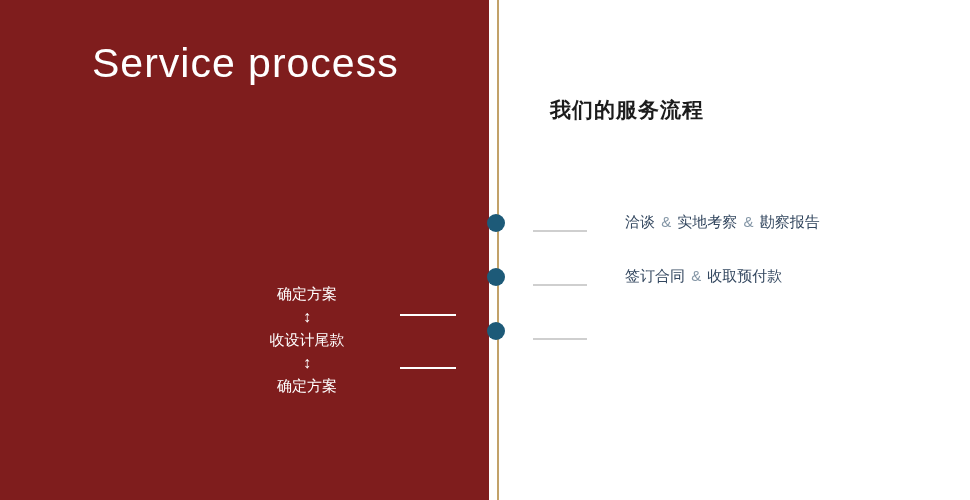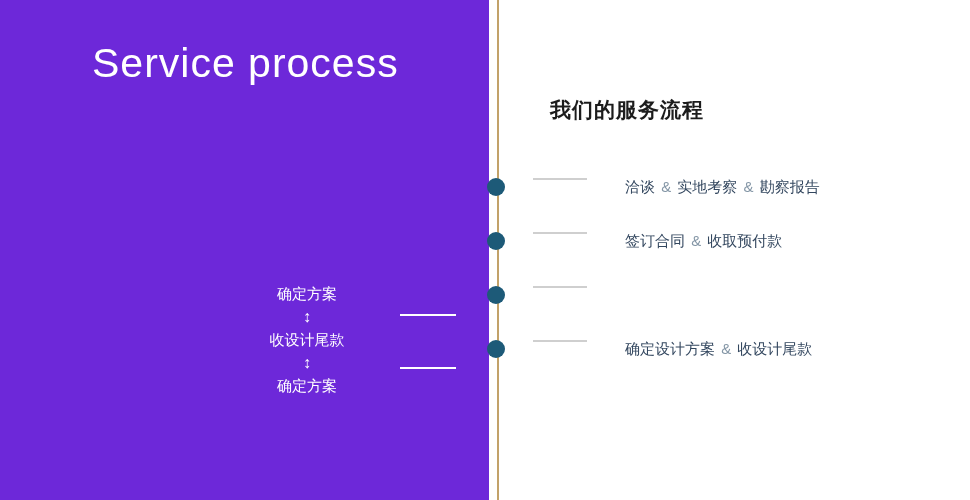--- a/index.html
+++ b/index.html
@@ -9,21 +9,21 @@
     position: relative;
     background: #ffffff;
     overflow: hidden;
     font-family: "Liberation Sans", "DejaVu Sans", sans-serif;
   }
 
   
   .panel {
     position: absolute; left: 0; top: 0;
     width: 489px; height: 500px;
-    background: #6d28d9;
+    background: #7f1d1d;
   }
   .panel-title {
     position: absolute; left: 92px; top: 40px;
     font-size: 41px; font-weight: 300;
     color: #ffffff; letter-spacing: 1px;
     white-space: nowrap;
   }
 
   
   .loop {
@@ -59,21 +59,21 @@
     color: #1c1c1c; letter-spacing: 1px;
     white-space: nowrap;
     margin-left: 19px;
   }
 
   .timeline {
     position: absolute; left: 487px; top: 178px;
     width: 480px;
   }
   .timeline-row {
-    display: flex; align-items: flex-start;
+    display: flex; align-items: flex-end;
     height: 54px;
   }
   .dot {
     width: 18px; height: 18px; border-radius: 50%;
     background: #1d5a78; flex: 0 0 18px;
   }
   .tick {
     width: 54px; height: 2px; background: #cfcfcf;
     margin-left: 28px; flex: 0 0 54px;
   }
@@ -114,18 +114,13 @@
     </div>
     <div class="timeline-row">
       <span class="dot"></span>
       <span class="tick"></span>
       <span class="tl-label">签订合同<span class="amp"> &amp; </span>收取预付款</span>
     </div>
     <div class="timeline-row">
       <span class="dot"></span>
       <span class="tick"></span>
     </div>
-    <div class="timeline-row">
-      <span class="dot"></span>
-      <span class="tick"></span>
-      <span class="tl-label">确定设计方案<span class="amp"> &amp; </span>收设计尾款</span>
-    </div>
   </div>
 
 </body></html>

